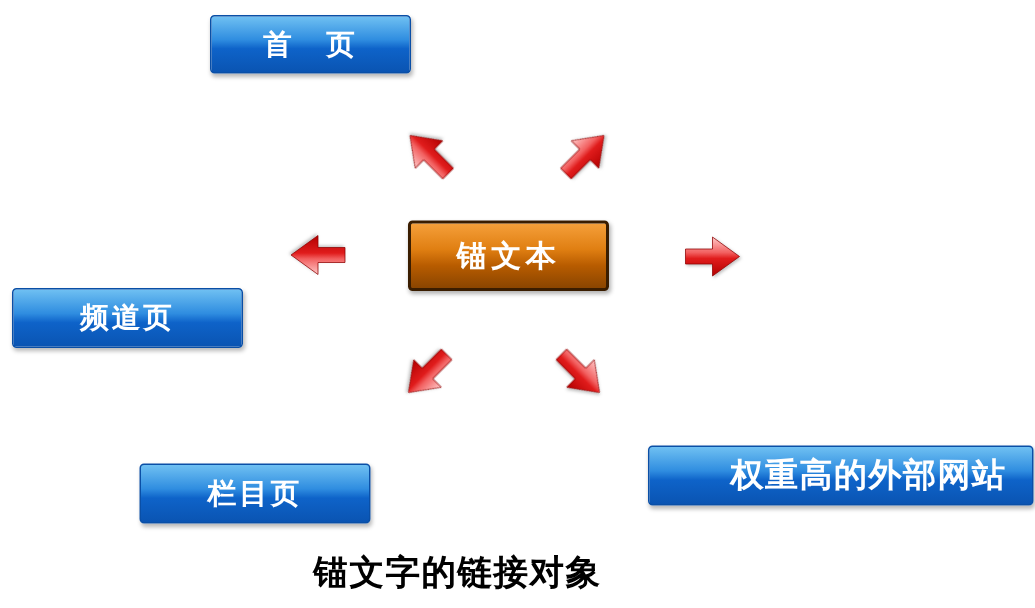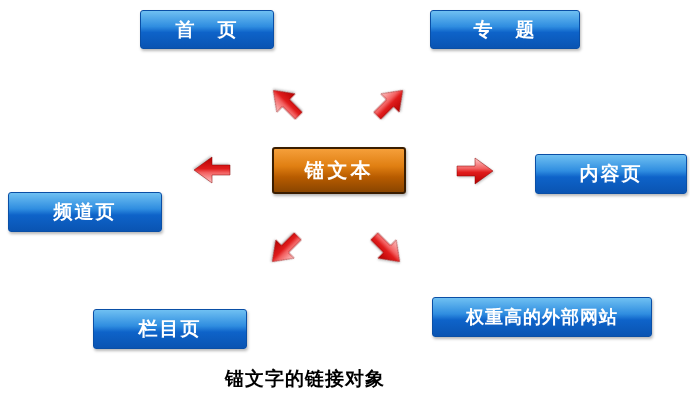--- a/index.html
+++ b/index.html
@@ -28,21 +28,21 @@
     border: 1px solid #0a4fa6;
     border-radius: 3px;
     box-shadow: 1px 2px 3px rgba(0,0,0,0.28);
     white-space: nowrap;
   }
   .node-home     { left: 108px; top: 10px;  width: 132px; height: 37px; margin-left: 32px; }
   .node-topic    { left: 430px; top: 10px;  width: 148px; height: 37px; }
   .node-channel  { left: 8px;   top: 152px; width: 152px; height: 38px; margin-top: 40px; }
   .node-content  { left: 535px; top: 154px; width: 150px; height: 38px; }
   .node-column   { left: 93px;  top: 297px; width: 152px; height: 38px; margin-top: 12px; }
-  .node-external { left: 432px; top: 297px; width: 218px; height: 38px; font-size: 18px; letter-spacing: 1px; }
+  .node-external { left: 432px; top: 297px; width: 218px; height: 38px; font-size: 22px; letter-spacing: 1px; padding-left: 37px; }
 
   .center-node {
     position: absolute;
     left: 272px; top: 147px; width: 130px; height: 43px;
     display: flex;
     align-items: center;
     justify-content: center;
     color: #ffffff;
     font-weight: bold;
     font-size: 20px;
@@ -67,21 +67,21 @@
   .arrow-right      { left: 455px; top: 156px; transform: rotate(0deg); }
   .arrow-down-left  { left: 265px; top: 234px; transform: rotate(135deg); }
   .arrow-down-right { left: 367px; top: 234px; transform: rotate(45deg); }
 
   .caption {
     position: absolute;
     left: 0;
     top: 366px;
     width: 610px;
     text-align: center;
-    font-size: 19px;
+    font-size: 23px;
     font-weight: bold;
     color: #000000;
     letter-spacing: 1px;
     font-family: "DejaVu Sans", "Liberation Sans", sans-serif;
   }
   .defs-holder { position: absolute; width: 0; height: 0; }
 </style>
 </head>
 <body>
 
@@ -95,31 +95,25 @@
         <stop offset="0.55" stop-color="#e01c1c"></stop>
         <stop offset="1" stop-color="#b30000"></stop>
       </linearGradient>
     </defs>
   </svg>
 
   <div class="node node-home">
     <span>首　页</span>
   </div>
 
-  <div class="node node-topic">
-    <span>专　题</span>
-  </div>
 
   <div class="node node-channel">
     <span>频道页</span>
   </div>
 
-  <div class="node node-content">
-    <span>内容页</span>
-  </div>
 
   <div class="node node-column">
     <span>栏目页</span>
   </div>
 
   <div class="node node-external">
     <span>权重高的外部网站</span>
   </div>
 
   <div class="center-node">

